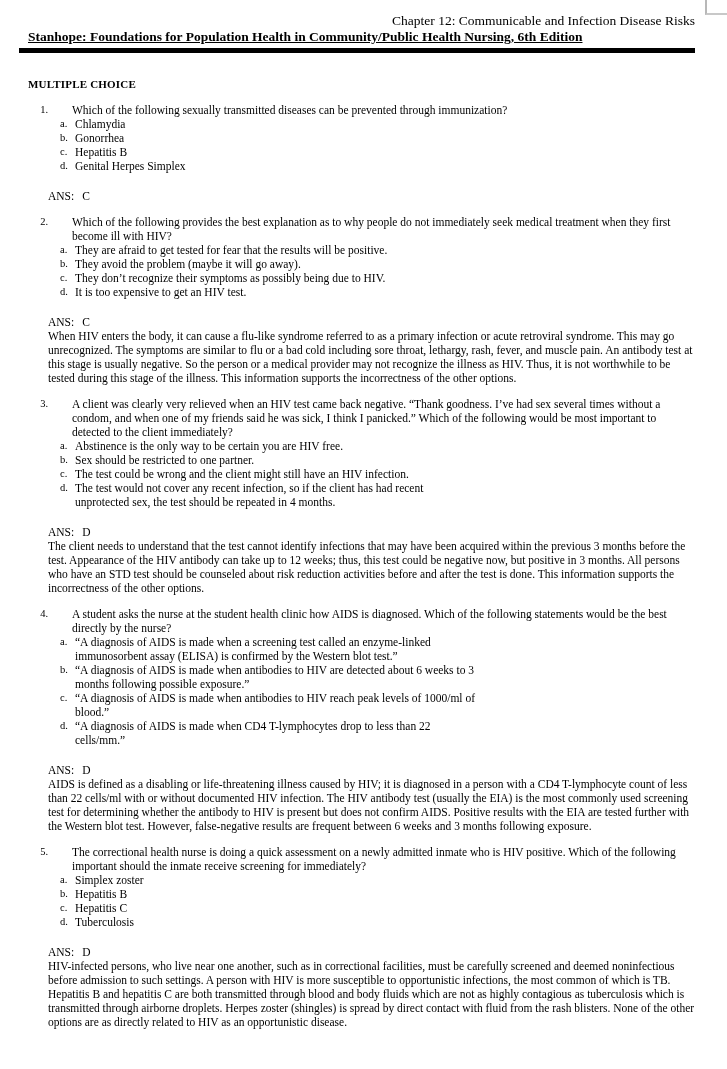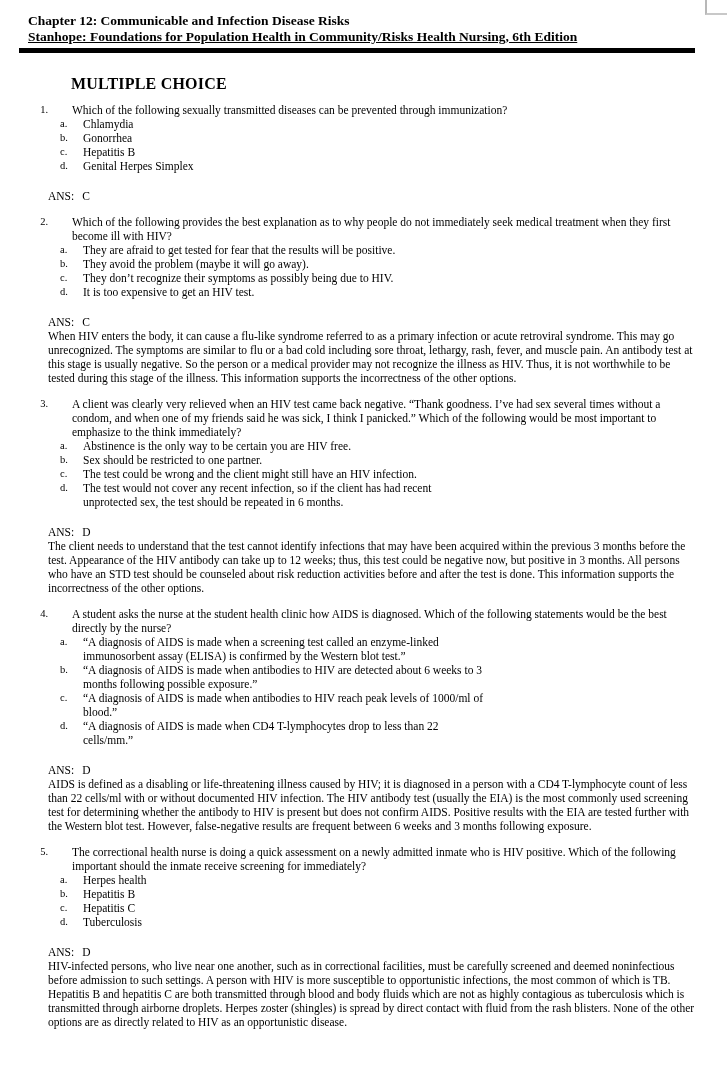--- a/index.html
+++ b/index.html
@@ -21,46 +21,46 @@
     position: absolute;
     top: 0;
     right: 0;
     width: 20px;
     height: 13px;
     border-left: 2px solid #b8b8b8;
     border-bottom: 2px solid #c8c8c8;
     background: #fff;
   }
   .doc-title {
-    font-weight: bold;
+    font-weight: normal;
     font-size: 13.5px;
     line-height: 16px;
+    text-align: right;
   }
   .book-title-line {
     font-size: 13.5px;
     line-height: 16px;
   }
   .book-title-line span {
     font-weight: bold;
     text-decoration: underline;
   }
   .header-rule {
     height: 5px;
     background: #000;
     width: 676px;
     margin-left: -9px;
     margin-top: 3px;
   }
   .section-heading {
     font-weight: bold;
-    font-size: 16px;
+    font-size: 11px;
     line-height: 14px;
     margin-top: 24px;
     letter-spacing: 0.2px;
-    margin-left: 43px;
   }
   .question {
     padding-left: 20px;  
     margin-top: 12px;
   }
   .q-head {
     display: flex;
     margin-left: -20px;
   }
   .q-num {
@@ -78,42 +78,42 @@
   }
   .option {
     display: flex;
   }
   .opt-letter {
     width: 11px;
     flex-shrink: 0;
     font-size: 10.5px;
   }
   .opt-text {
-    margin-left: 12px;
+    margin-left: 4px;
     max-width: 402px;
   }
   .answer-line {
     margin-top: 16px;
   }
   .ans-letter {
     margin-left: 8px;
   }
   .rationale {
     
   }
 </style>
 </head>
 <body>
 
 <div class="corner-mark"></div>
 
 <div class="page">
   <div class="doc-title">Chapter 12: Communicable and Infection Disease Risks</div>
   <div class="book-title-line">
-    <span>Stanhope: Foundations for Population Health in Community/Risks Health Nursing, 6th Edition</span>
+    <span>Stanhope: Foundations for Population Health in Community/Public Health Nursing, 6th Edition</span>
   </div>
   <div class="header-rule"></div>
 
   <div class="section-heading">MULTIPLE CHOICE</div>
 
   <div id="questions-list">
   <div class="question">
     <div class="q-head">
       <div class="q-num">1.</div>
       <div class="q-text">Which of the following sexually transmitted diseases can be prevented through immunization?</div>
@@ -172,41 +172,41 @@
 </div>
     <div class="answer-line">
       <span class="ans-label">ANS:</span><span class="ans-letter">C</span>
     </div>
     <div class="rationale">When HIV enters the body, it can cause a flu-like syndrome referred to as a primary infection or acute retroviral syndrome. This may go unrecognized. The symptoms are similar to flu or a bad cold including sore throat, lethargy, rash, fever, and muscle pain. An antibody test at this stage is usually negative. So the person or a medical provider may not recognize the illness as HIV. Thus, it is not worthwhile to be tested during this stage of the illness. This information supports the incorrectness of the other options.</div>
   </div>
 
   <div class="question">
     <div class="q-head">
       <div class="q-num">3.</div>
-      <div class="q-text">A client was clearly very relieved when an HIV test came back negative. “Thank goodness. I’ve had sex several times without a condom, and when one of my friends said he was sick, I think I panicked.” Which of the following would be most important to emphasize to the think immediately?</div>
+      <div class="q-text">A client was clearly very relieved when an HIV test came back negative. “Thank goodness. I’ve had sex several times without a condom, and when one of my friends said he was sick, I think I panicked.” Which of the following would be most important to detected to the client immediately?</div>
     </div>
     <div class="options">
   <div class="option">
     <div class="opt-letter">a.</div>
     <div class="opt-text">Abstinence is the only way to be certain you are HIV free.</div>
   </div>
 
   <div class="option">
     <div class="opt-letter">b.</div>
     <div class="opt-text">Sex should be restricted to one partner.</div>
   </div>
 
   <div class="option">
     <div class="opt-letter">c.</div>
     <div class="opt-text">The test could be wrong and the client might still have an HIV infection.</div>
   </div>
 
   <div class="option">
     <div class="opt-letter">d.</div>
-    <div class="opt-text">The test would not cover any recent infection, so if the client has had recent unprotected sex, the test should be repeated in 6 months.</div>
+    <div class="opt-text">The test would not cover any recent infection, so if the client has had recent unprotected sex, the test should be repeated in 4 months.</div>
   </div>
 </div>
     <div class="answer-line">
       <span class="ans-label">ANS:</span><span class="ans-letter">D</span>
     </div>
     <div class="rationale">The client needs to understand that the test cannot identify infections that may have been acquired within the previous 3 months before the test. Appearance of the HIV antibody can take up to 12 weeks; thus, this test could be negative now, but positive in 3 months. All persons who have an STD test should be counseled about risk reduction activities before and after the test is done. This information supports the incorrectness of the other options.</div>
   </div>
 
   <div class="question">
     <div class="q-head">
@@ -241,21 +241,21 @@
   </div>
 
   <div class="question">
     <div class="q-head">
       <div class="q-num">5.</div>
       <div class="q-text">The correctional health nurse is doing a quick assessment on a newly admitted inmate who is HIV positive. Which of the following important should the inmate receive screening for immediately?</div>
     </div>
     <div class="options">
   <div class="option">
     <div class="opt-letter">a.</div>
-    <div class="opt-text">Herpes health</div>
+    <div class="opt-text">Simplex zoster</div>
   </div>
 
   <div class="option">
     <div class="opt-letter">b.</div>
     <div class="opt-text">Hepatitis B</div>
   </div>
 
   <div class="option">
     <div class="opt-letter">c.</div>
     <div class="opt-text">Hepatitis C</div>

